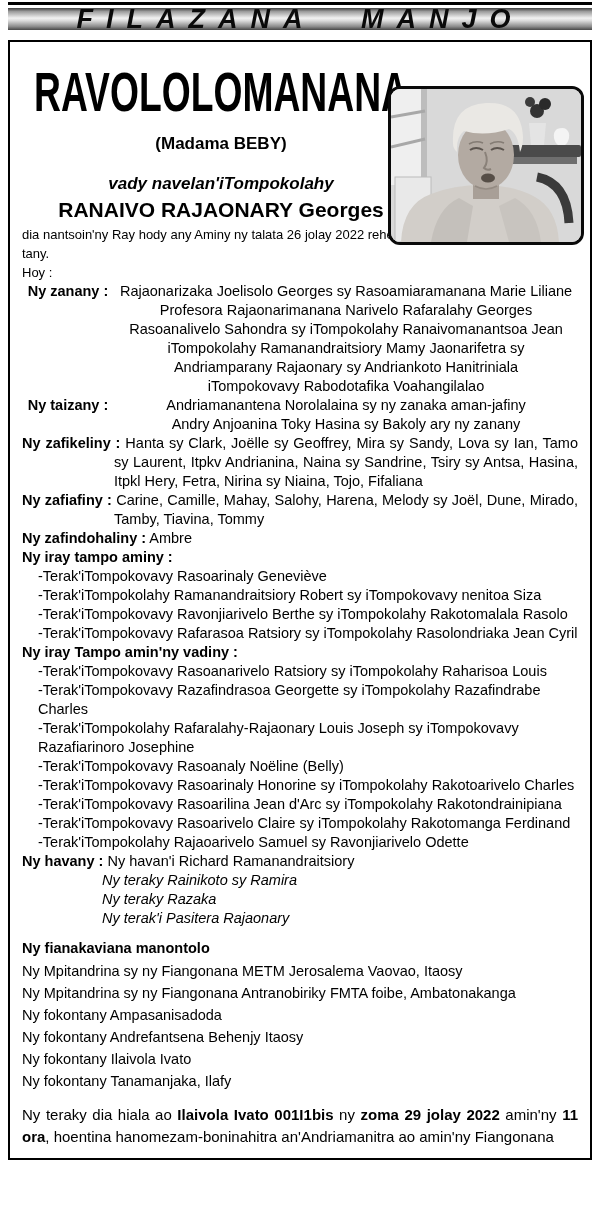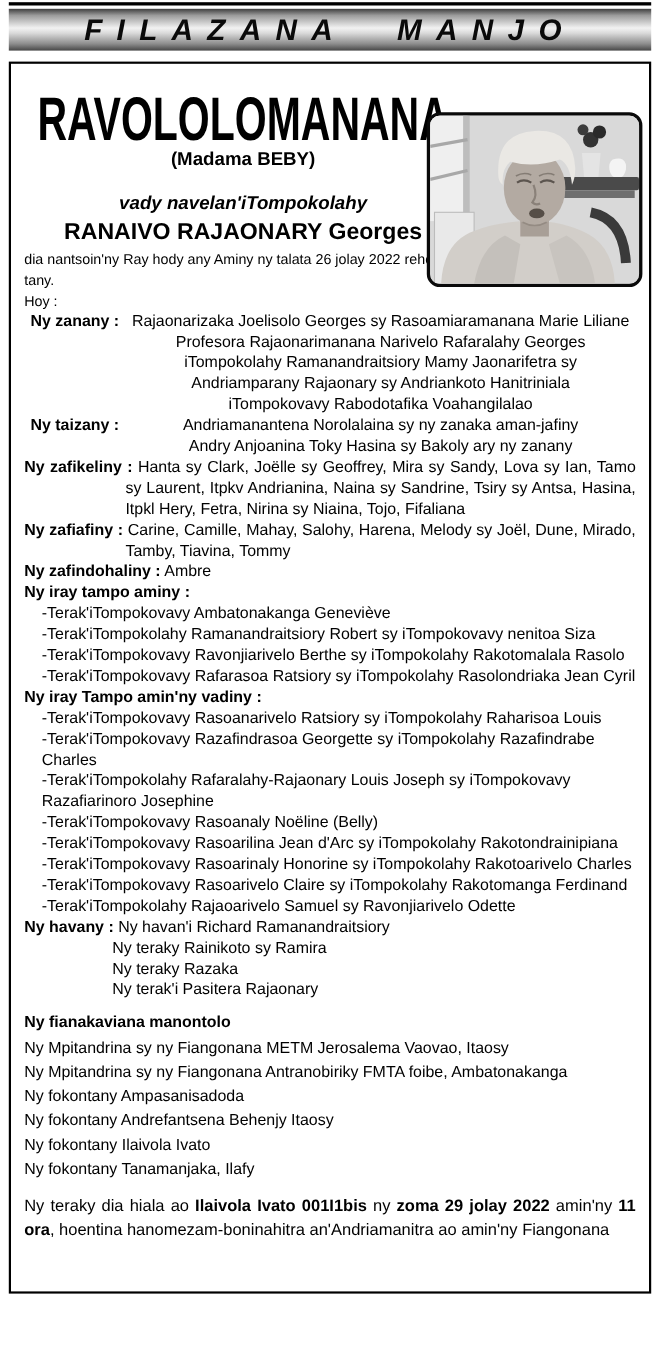--- a/index.html
+++ b/index.html
@@ -3,54 +3,54 @@
 <meta charset="utf-8">
 <style>
   html,body{margin:0;padding:0;}
   body{
     width:600px;height:1226px;overflow:hidden;background:#ffffff;color:#000;
     font-family:"Liberation Sans",sans-serif;
   }
   .page{padding:0 8px;}
   .toprule{height:3px;background:#000;margin-top:2px;}
   .masthead{
-    height:38px;margin-top:3px;
+    height:22px;margin-top:3px;
     background:linear-gradient(180deg,#3f3f3f 0%,#9c9c9c 16%,#f2f2f2 46%,#dadada 58%,#8c8c8c 84%,#474747 100%);
     display:flex;align-items:center;justify-content:center;
   }
   .masthead span{
     font-size:27px;font-weight:bold;font-style:italic;
     letter-spacing:13px;word-spacing:26px;color:#0a0a0a;white-space:nowrap;
   }
   .box{
     border:2px solid #000;margin-top:10px;padding:12px 12px 6px;position:relative;
     min-height:1120px;box-sizing:border-box;
   }
   .intro{font-size:15px;line-height:19.5px;text-align:justify;margin:0;}
   .name-block{width:398px;text-align:center;margin-top:14px;}
   .name-svg{display:block;margin:0 auto;}
-  .alias{font-size:17px;font-weight:bold;margin-top:1px;}
+  .alias{font-size:17px;font-weight:bold;margin-top:16px;}
   .relation{font-size:17px;font-weight:bold;font-style:italic;margin-top:20px;}
   .spouse{font-size:21px;font-weight:bold;margin-top:4px;}
   .photo{
     position:absolute;top:44px;right:6px;width:190px;height:153px;
     border:3px solid #0a0a0a;border-radius:12px;overflow:hidden;background:#d9d9d9;
   }
   .death{font-size:13px;line-height:19px;margin-top:3px;}
   .sections{font-size:14.5px;line-height:19px;}
   .row{display:flex;text-align:center;}
   .row .lbl{flex:0 0 92px;font-weight:bold;}
   .row .lines{flex:1;}
   .hang{padding-left:92px;text-indent:-92px;text-align:justify;margin:0;}
   .hang b{font-weight:bold;}
   .shead{font-weight:bold;}
   .dash{padding-left:16px;}
   .h2{padding-left:80px;text-indent:-80px;}
   .h2 b{font-weight:bold;}
-  .h2in{padding-left:80px;}
+  .h2in{padding-left:80px;font-style:italic;}
   .loose{line-height:22px;margin-top:9px;}
   .loose .shead{margin-bottom:1px;}
   .funeral{font-size:15px;line-height:21.5px;text-align:justify;margin:12px 0 0;}
   .funeral .b{font-weight:bold;}
 </style>
 </head>
 <body>
 
 <div class="page">
 
@@ -109,20 +109,21 @@
       <div>Hoy :</div>
     </div>
 
     <div class="sections">
         <div class="sec">
           <div class="row">
             <div class="lbl">Ny zanany :</div>
             <div class="lines">
               <div>Rajaonarizaka Joelisolo Georges sy Rasoamiaramanana Marie Liliane</div>
               <div>Profesora Rajaonarimanana Narivelo Rafaralahy Georges</div>
+              <div>Rasoanalivelo Sahondra sy iTompokolahy Ranaivomanantsoa Jean</div>
               <div>iTompokolahy Ramanandraitsiory Mamy Jaonarifetra sy</div>
               <div>Andriamparany Rajaonary sy Andriankoto Hanitriniala</div>
               <div>iTompokovavy Rabodotafika Voahangilalao</div>
             </div>
           </div>
         </div>
         <div class="sec">
           <div class="row">
             <div class="lbl">Ny taizany :</div>
             <div class="lines">
@@ -135,33 +136,33 @@
           <div class="hang"><b>Ny zafikeliny :</b> Hanta sy Clark, Joëlle sy Geoffrey, Mira sy Sandy, Lova sy Ian, Tamo sy Laurent, Itpkv Andrianina, Naina sy Sandrine, Tsiry sy Antsa, Hasina, Itpkl Hery, Fetra, Nirina sy Niaina, Tojo, Fifaliana</div>
         </div>
         <div class="sec">
           <div class="hang"><b>Ny zafiafiny :</b> Carine, Camille, Mahay, Salohy, Harena, Melody sy Joël, Dune, Mirado, Tamby, Tiavina, Tommy</div>
         </div>
         <div class="sec">
           <div class="hang"><b>Ny zafindohaliny :</b> Ambre</div>
         </div>
         <div class="sec">
           <div class="shead">Ny iray tampo aminy :</div>
-          <div class="dash">-Terak'iTompokovavy Ambatonakanga Geneviève</div>
+          <div class="dash">-Terak'iTompokovavy Rasoarinaly Geneviève</div>
           <div class="dash">-Terak'iTompokolahy Ramanandraitsiory Robert sy iTompokovavy nenitoa Siza</div>
           <div class="dash">-Terak'iTompokovavy Ravonjiarivelo Berthe sy iTompokolahy Rakotomalala Rasolo</div>
           <div class="dash">-Terak'iTompokovavy Rafarasoa Ratsiory sy iTompokolahy Rasolondriaka Jean Cyril</div>
         </div>
         <div class="sec">
           <div class="shead">Ny iray Tampo amin'ny vadiny :</div>
           <div class="dash">-Terak'iTompokovavy Rasoanarivelo Ratsiory sy iTompokolahy Raharisoa Louis</div>
           <div class="dash">-Terak'iTompokovavy Razafindrasoa Georgette sy iTompokolahy Razafindrabe Charles</div>
           <div class="dash">-Terak'iTompokolahy Rafaralahy-Rajaonary Louis Joseph sy iTompokovavy Razafiarinoro Josephine</div>
           <div class="dash">-Terak'iTompokovavy Rasoanaly Noëline (Belly)</div>
+          <div class="dash">-Terak'iTompokovavy Rasoarinaly Honorine sy iTompokolahy Rakotoarivelo Charles</div>
           <div class="dash">-Terak'iTompokovavy Rasoarilina Jean d'Arc sy iTompokolahy Rakotondrainipiana</div>
-          <div class="dash">-Terak'iTompokovavy Rasoarinaly Honorine sy iTompokolahy Rakotoarivelo Charles</div>
           <div class="dash">-Terak'iTompokovavy Rasoarivelo Claire sy iTompokolahy Rakotomanga Ferdinand</div>
           <div class="dash">-Terak'iTompokolahy Rajaoarivelo Samuel sy Ravonjiarivelo Odette</div>
         </div>
         <div class="sec">
           <div class="h2"><b>Ny havany :</b> Ny havan'i Richard Ramanandraitsiory</div>
           <div class="h2in">Ny teraky Rainikoto sy Ramira</div>
           <div class="h2in">Ny teraky Razaka</div>
           <div class="h2in">Ny terak'i Pasitera Rajaonary</div>
         </div>
         <div class="sec loose">

